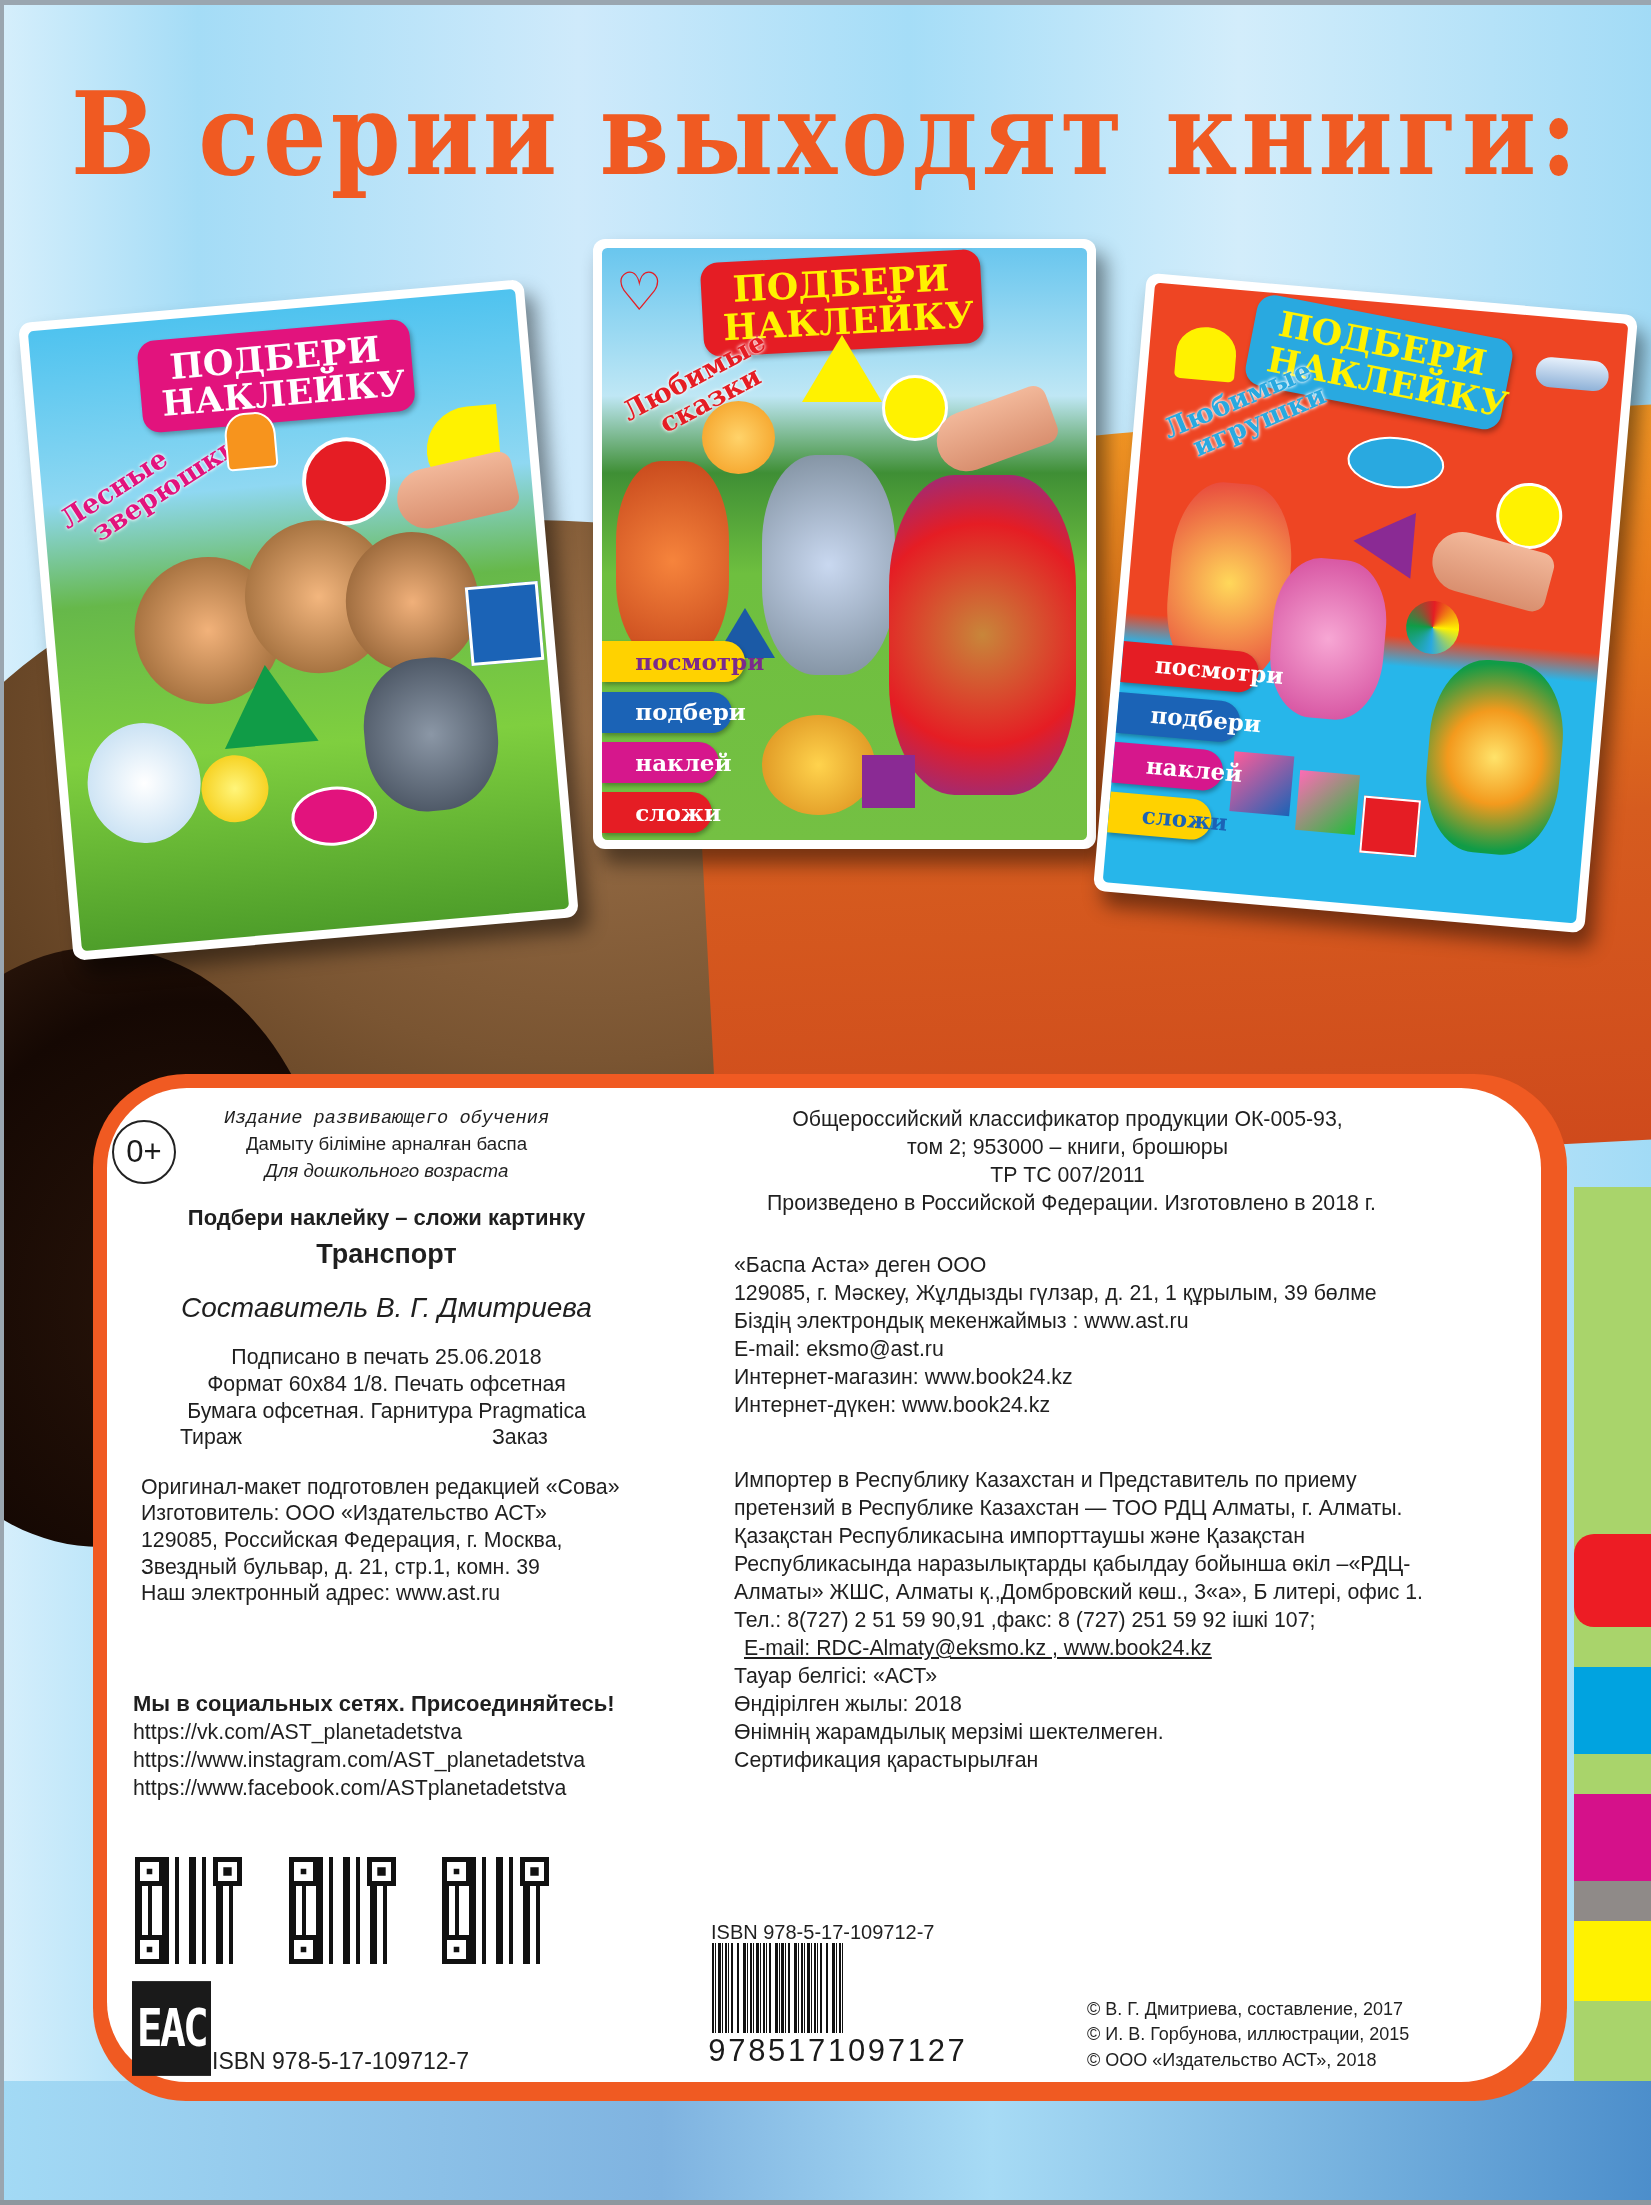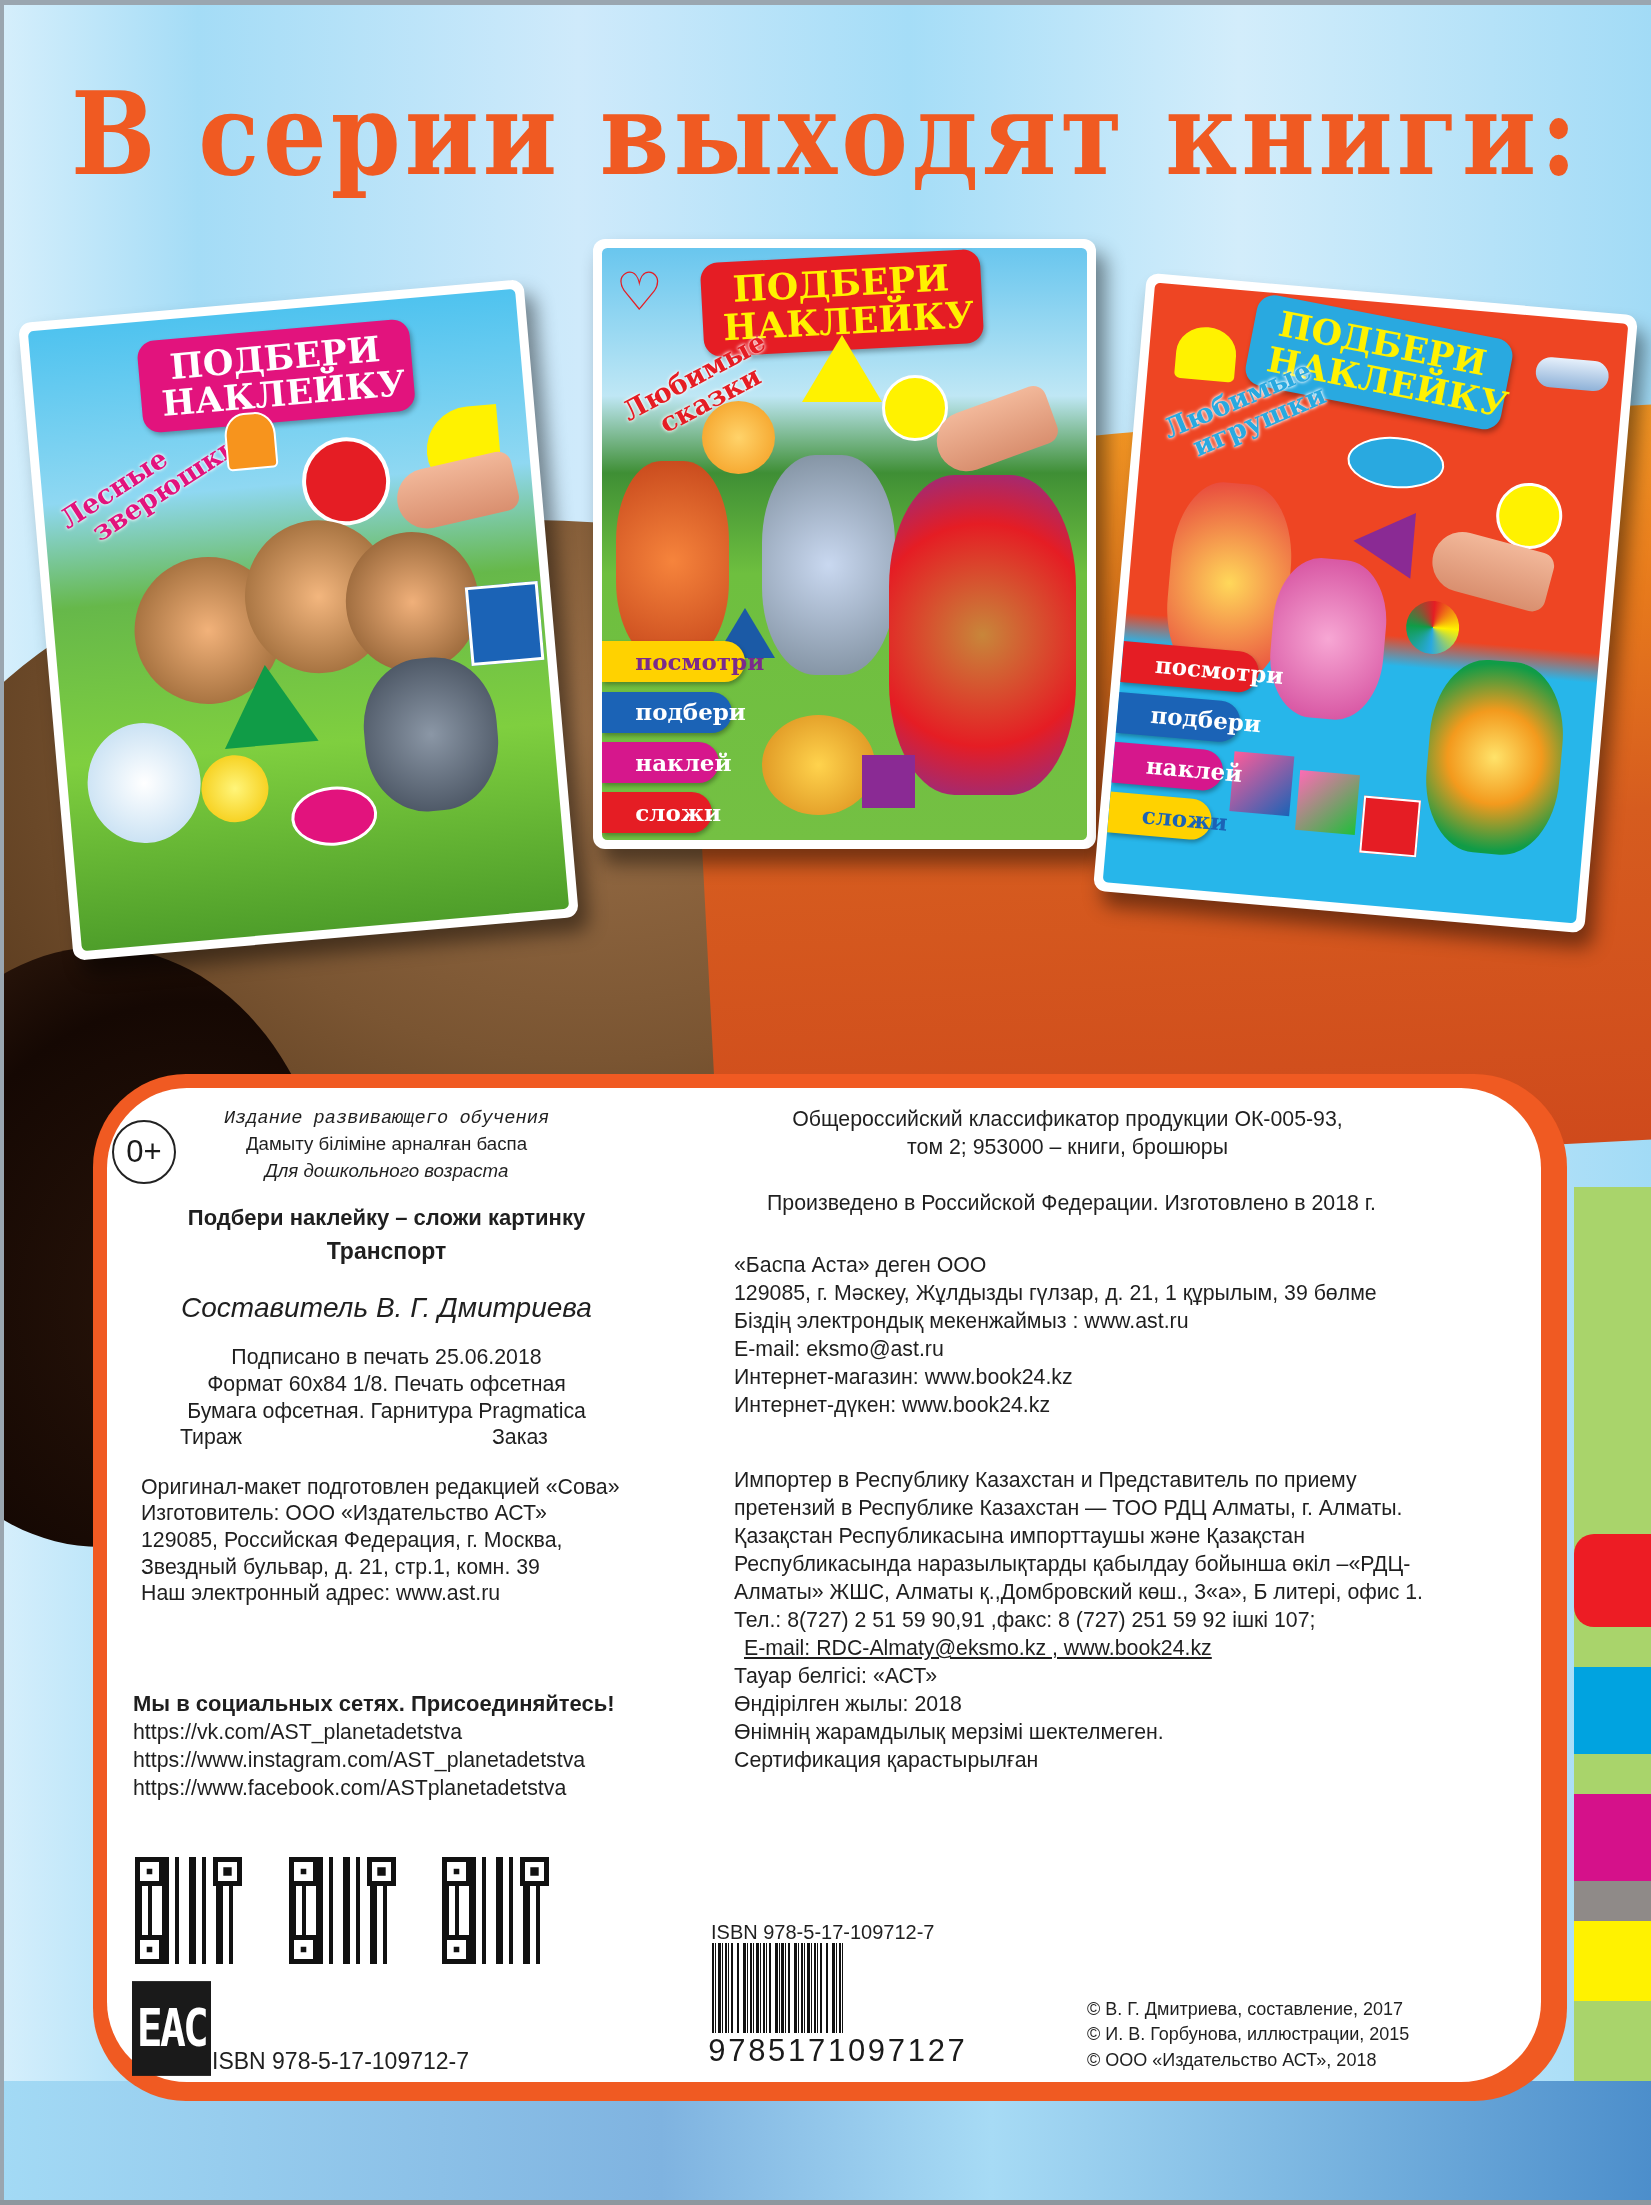--- a/index.html
+++ b/index.html
@@ -197,21 +197,21 @@
   <div class="panel"></div>
   <div class="panel-inner"></div>
 
   <div class="age">0+</div>
 
   <div class="t c i" style="left:220px;top:1106px;width:333px;font-size:18.7px;font-family:Liberation Mono, monospace;">Издание развивающего обучения</div>
   <div class="t c" style="left:220px;top:1132px;width:333px;font-size:18.7px;">Дамыту біліміне арналған баспа</div>
   <div class="t c i" style="left:220px;top:1159px;width:333px;font-size:18.7px;">Для дошкольного возраста</div>
 
   <div class="t c b" style="left:153px;top:1204px;width:467px;font-size:22px;">Подбери наклейку – сложи картинку</div>
-  <div class="t c b" style="left:153px;top:1237px;width:467px;font-size:23px;">Транспорт</div>
+  <div class="t c b" style="left:153px;top:1237px;width:467px;font-size:27px;">Транспорт</div>
   <div class="t c i" style="left:153px;top:1290px;width:467px;font-size:28px;">Составитель В. Г. Дмитриева</div>
 
   <div class="t c" style="left:153px;top:1344px;width:467px;">Подписано в печать 25.06.2018</div>
   <div class="t c" style="left:153px;top:1371px;width:467px;">Формат 60x84 1/8. Печать офсетная</div>
   <div class="t c" style="left:153px;top:1398px;width:467px;">Бумага офсетная. Гарнитура Pragmatica</div>
   <div class="t" style="left:180px;top:1424px;">Тираж</div>
   <div class="t" style="left:492px;top:1424px;">Заказ</div>
 
   <div class="t" style="left:141px;top:1474px;">Оригинал-макет подготовлен редакцией «Сова»</div>
   <div class="t" style="left:141px;top:1500px;">Изготовитель: ООО «Издательство АСТ»</div>
@@ -232,20 +232,21 @@
     </div>
   <div class="qr" style="left:442px;top:1857px;">
       <span class="tr"></span>
     </div>
 
   <div class="eac">EAC</div>
   <div class="t" style="left:212px;top:2047px;font-size:23px;">ISBN  978-5-17-109712-7</div>
 
   <div class="t c" style="left:734px;top:1106px;width:667px;">Общероссийский классификатор продукции ОК-005-93,</div>
   <div class="t c" style="left:734px;top:1134px;width:667px;">том 2; 953000 – книги, брошюры</div>
+  <div class="t c" style="left:734px;top:1162px;width:667px;">ТР ТС 007/2011</div>
   <div class="t" style="left:767px;top:1190px;">Произведено в Российской Федерации.  Изготовлено в 2018 г.</div>
 
   <div class="t" style="left:734px;top:1252px;">«Баспа Аста» деген ООО</div>
   <div class="t" style="left:734px;top:1280px;">129085, г. Мәскеу, Жұлдызды гүлзар, д. 21, 1 құрылым, 39 бөлме</div>
   <div class="t" style="left:734px;top:1308px;">Біздің электрондық мекенжаймыз : www.ast.ru</div>
   <div class="t" style="left:734px;top:1336px;">E-mail: eksmo@ast.ru</div>
   <div class="t" style="left:734px;top:1364px;">Интернет-магазин: www.book24.kz</div>
   <div class="t" style="left:734px;top:1392px;">Интернет-дүкен: www.book24.kz</div>
 
   <div class="t" style="left:734px;top:1467px;">Импортер в Республику Казахстан  и Представитель по приему</div>

